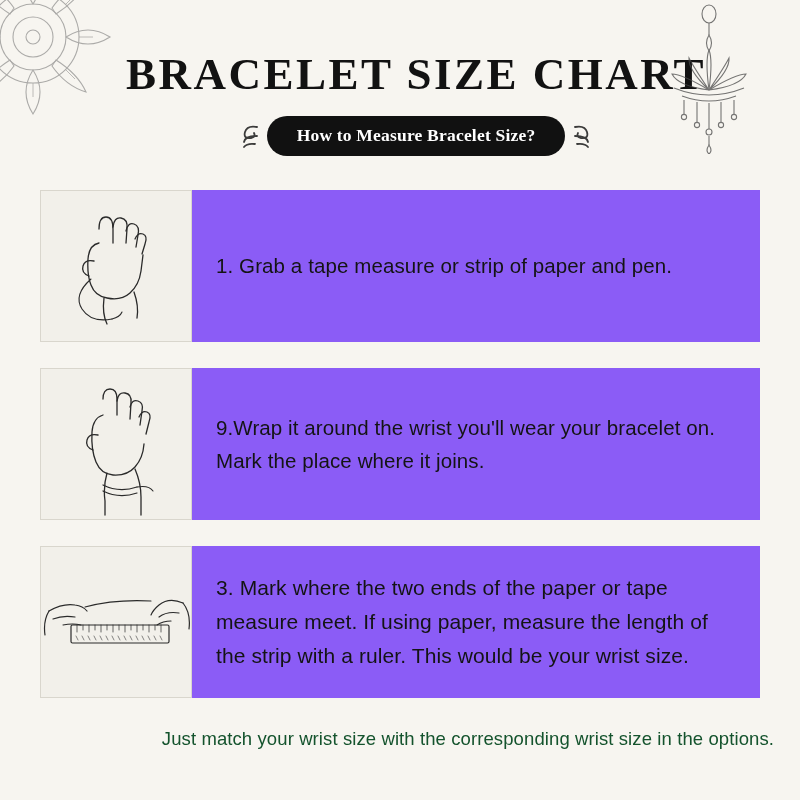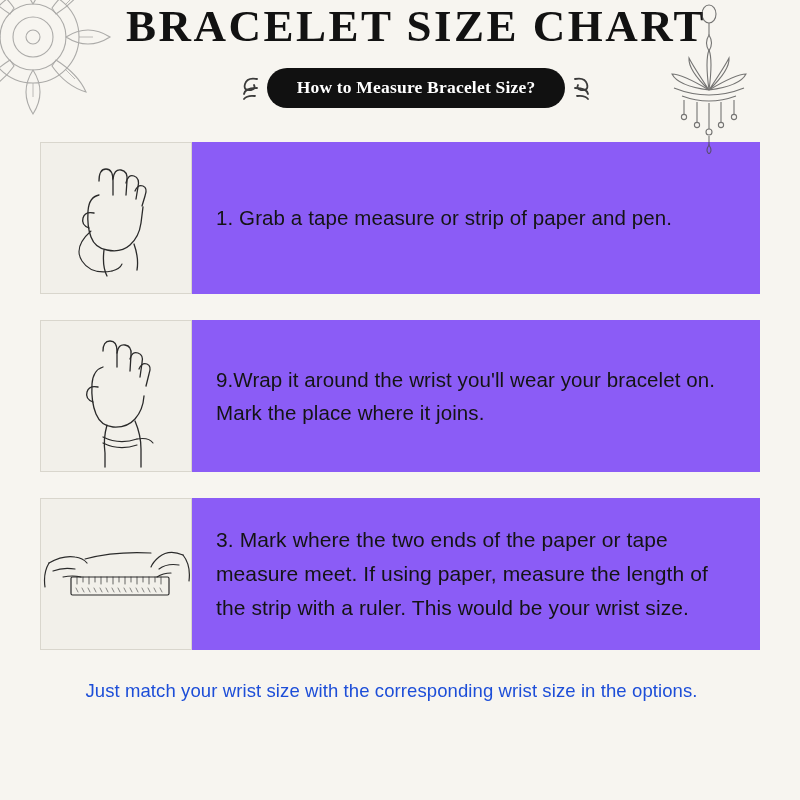--- a/index.html
+++ b/index.html
@@ -31,20 +31,21 @@
     top: 4px;
     right: 36px;
     width: 110px;
     height: 150px;
     opacity: 0.75;
     pointer-events: none;
   }
 
   
   .header {
+    padding-top: 48px;
     text-align: center;
     margin-left: 32px;
   }
   .title {
     font-family: "Liberation Serif", serif;
     font-size: 45px;
     letter-spacing: 2.5px;
     font-weight: 700;
     margin: 0;
     color: #121212;
@@ -106,23 +107,23 @@
     font-size: 20.5px;
     line-height: 1.62;
     color: #141414;
     letter-spacing: 0.1px;
   }
   .step-3 .step-img { height: 152px; }
   .step-3 .step-text { font-size: 21px; }
 
   
   .footer {
-    text-align: center;
+    text-align: right;
     font-size: 18.5px;
-    color: #1d4ed8;
+    color: #14532d;
     padding: 4px 26px 0 9px;
     letter-spacing: 0.1px;
   }
 
   svg { display: block; }
 </style>
 </head>
 <body>
 
 <div class="mandala">

